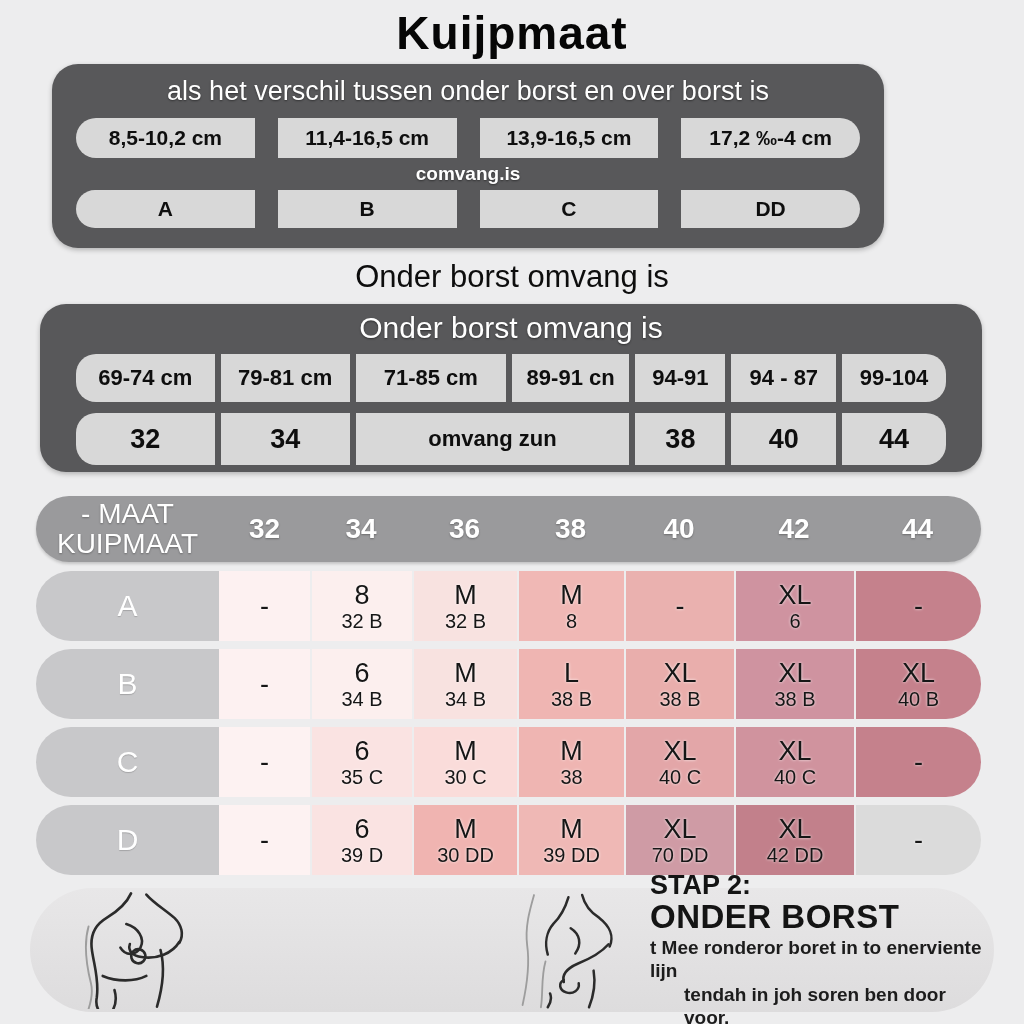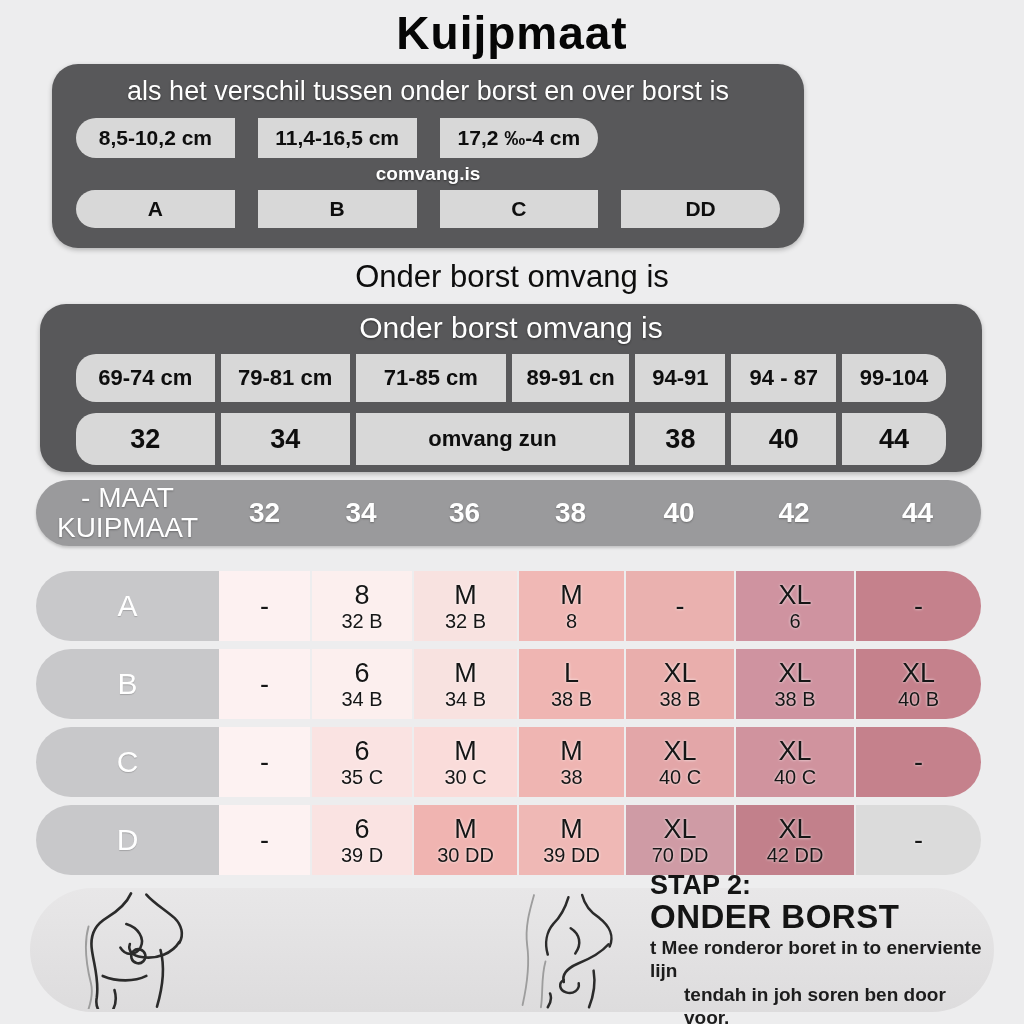--- a/index.html
+++ b/index.html
@@ -4,21 +4,21 @@
 <style>
   html,body{margin:0;padding:0;background:#EDEDEE;}
   .canvas{position:relative;width:1024px;height:1024px;background:#EDEDEE;
           font-family:"Liberation Sans",sans-serif;color:#111;overflow:hidden;}
 
   .title{position:absolute;top:6px;left:0;width:100%;text-align:center;
          font-size:46px;font-weight:700;letter-spacing:1px;color:#060606;}
 
   .darkbox{position:absolute;background:#58585A;border-radius:26px;
            box-shadow:0 2px 5px rgba(0,0,0,.25);box-sizing:border-box;}
-  #box1{left:52px;width:752px;top:64px;height:184px;padding:12px 24px;}
+  #box1{left:52px;width:832px;top:64px;height:184px;padding:12px 24px;}
   .box-head{color:#fff;text-align:center;font-size:27px;
             text-shadow:0 1px 2px rgba(0,0,0,.45);}
   #box1 .box-head{margin-bottom:11px;}
   .trow{display:grid;gap:23px;}
   #diff-ranges,#diff-cups{grid-template-columns:repeat(4,1fr);}
   .tcell{background:#D8D8D8;display:flex;align-items:center;justify-content:center;
          font-weight:700;font-size:21px;color:#0e0e0e;height:40px;}
   .trow .tcell:first-child{border-radius:20px 0 0 20px;}
   .trow .tcell:last-child{border-radius:0 20px 20px 0;}
   .watermark{color:#fff;font-weight:700;font-size:19px;text-align:center;margin:5px 0;
@@ -29,21 +29,21 @@
                 font-size:31px;color:#0d0d0d;}
 
   #box2{left:40px;width:942px;top:304px;height:168px;padding:7px 36px;}
   #box2 .box-head{font-size:30px;margin-bottom:9px;}
   #ub-ranges,#ub-sizes{grid-template-columns:143fr 133fr 155fr 121fr 93fr 108fr 107fr;gap:6px;}
   #ub-ranges .tcell{height:48px;font-size:22px;}
   #ub-sizes{margin-top:11px;}
   #ub-sizes .tcell{height:52px;font-size:27px;}
   #ub-sizes .tcell.small{font-size:22px;}
 
-  .mx-header{position:absolute;left:36px;top:480px;width:945px;height:66px;background:#9A9A9C;
+  .mx-header{position:absolute;left:36px;top:496px;width:945px;height:66px;background:#9A9A9C;
              border-radius:33px;display:grid;
              grid-template-columns:183px 91px 102px 105px 107px 110px 120px 127px;
              align-items:center;box-shadow:0 2px 3px rgba(0,0,0,.18);}
   .mx-corner{color:#fff;text-align:center;font-size:28px;line-height:1.06;
              text-shadow:0 1px 2px rgba(0,0,0,.3);}
   .mx-size{color:#fff;text-align:center;font-size:28px;font-weight:700;
            text-shadow:0 1px 2px rgba(0,0,0,.3);}
 
   #mx-rows{position:absolute;left:36px;top:571px;width:945px;}
   .mx-row{display:grid;grid-template-columns:183px 91px 102px 105px 107px 110px 120px 127px;
@@ -79,20 +79,21 @@
 
 <div class="canvas">
 
   <div class="title">Kuijpmaat</div>
 
   <div class="darkbox" id="box1">
     <div class="box-head">als het verschil tussen onder borst en over borst is</div>
     <div class="trow" id="diff-ranges">
         <div class="tcell">8,5-10,2 cm</div>
         <div class="tcell">11,4-16,5 cm</div>
+        <div class="tcell">13,9-16,5 cm</div>
         <div class="tcell">17,2 ‰-4 cm</div>
       </div>
     <div class="watermark">comvang.is</div>
     <div class="trow" id="diff-cups">
         <div class="tcell">A</div>
         <div class="tcell">B</div>
         <div class="tcell">C</div>
         <div class="tcell">DD</div>
       </div>
   </div>

